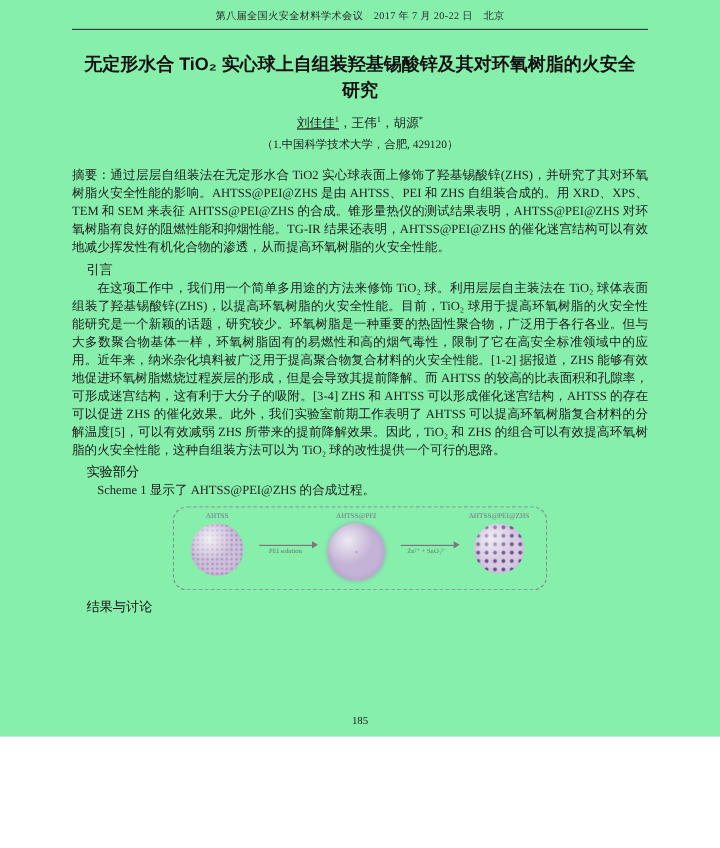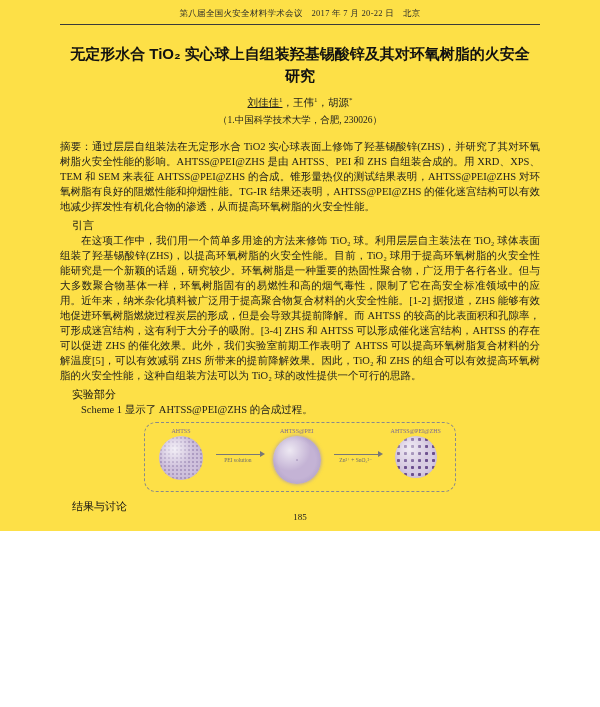--- a/index.html
+++ b/index.html
@@ -1,19 +1,19 @@
 <!DOCTYPE html>
 <html><head>
 <meta charset="utf-8">
 <style>
   * { box-sizing: border-box; }
   html,body { margin:0; padding:0; background:#ffffff; }
   .page {
-    width:600px; height:531px; position:relative; overflow:hidden;
-    background:#fde047; margin:0 auto;
+    width:600px; height:614px; position:relative; overflow:hidden;
+    background:#86efac; margin:0 auto;
     font-family:"Liberation Serif","DejaVu Serif",serif;
     color:#1c1c1c;
   }
   .content { padding:0 60px; }
   .running-head {
     padding-top:8px; text-align:center; font-size:8.5px; color:#2a2a2a;
     border-bottom:1px solid #3a3a3a; padding-bottom:4px; letter-spacing:.3px;
     margin:0 0 0 0;
   }
   .paper-title {
@@ -96,21 +96,21 @@
   <div class="content">
 
     <div class="running-head">第八届全国火安全材料学术会议　2017 年 7 月 20-22 日　北京</div>
 
     <div class="paper-title">无定形水合 TiO₂ 实心球上自组装羟基锡酸锌及其对环氧树脂的火安全研究</div>
 
     <div class="authors">
       <span class="author-underline"><span>刘佳佳</span><sup>1</sup></span><span>，</span><span><span>王伟</span><sup>1</sup></span><span>，</span><span><span>胡源</span><sup>*</sup></span>
     </div>
 
-    <div class="affiliation">（1.中国科学技术大学，合肥, 230026）</div>
+    <div class="affiliation">（1.中国科学技术大学，合肥, 429120）</div>
 
     <p class="para abstract-para"><span class="run-in">摘要：</span><span>通过层层自组装法在无定形水合 TiO2 实心球表面上修饰了羟基锡酸锌(ZHS)，并研究了其对环氧树脂火安全性能的影响。AHTSS@PEI@ZHS 是由 AHTSS、PEI 和 ZHS 自组装合成的。用 XRD、XPS、TEM 和 SEM 来表征 AHTSS@PEI@ZHS 的合成。锥形量热仪的测试结果表明，AHTSS@PEI@ZHS 对环氧树脂有良好的阻燃性能和抑烟性能。TG-IR 结果还表明，AHTSS@PEI@ZHS 的催化迷宫结构可以有效地减少挥发性有机化合物的渗透，从而提高环氧树脂的火安全性能。</span></p>
 
     <h3 class="sec-heading">引言</h3>
 
     <p class="para indent">在这项工作中，我们用一个简单多用途的方法来修饰 TiO₂ 球。利用层层自主装法在 TiO₂ 球体表面组装了羟基锡酸锌(ZHS)，以提高环氧树脂的火安全性能。目前，TiO₂ 球用于提高环氧树脂的火安全性能研究是一个新颖的话题，研究较少。环氧树脂是一种重要的热固性聚合物，广泛用于各行各业。但与大多数聚合物基体一样，环氧树脂固有的易燃性和高的烟气毒性，限制了它在高安全标准领域中的应用。近年来，纳米杂化填料被广泛用于提高聚合物复合材料的火安全性能。[1-2] 据报道，ZHS 能够有效地促进环氧树脂燃烧过程炭层的形成，但是会导致其提前降解。而 AHTSS 的较高的比表面积和孔隙率，可形成迷宫结构，这有利于大分子的吸附。[3-4] ZHS 和 AHTSS 可以形成催化迷宫结构，AHTSS 的存在可以促进 ZHS 的催化效果。此外，我们实验室前期工作表明了 AHTSS 可以提高环氧树脂复合材料的分解温度[5]，可以有效减弱 ZHS 所带来的提前降解效果。因此，TiO₂ 和 ZHS 的组合可以有效提高环氧树脂的火安全性能，这种自组装方法可以为 TiO₂ 球的改性提供一个可行的思路。</p>
 
     <h3 class="sec-heading">实验部分</h3>
 
     <p class="para indent">Scheme 1 显示了 AHTSS@PEI@ZHS 的合成过程。</p>

